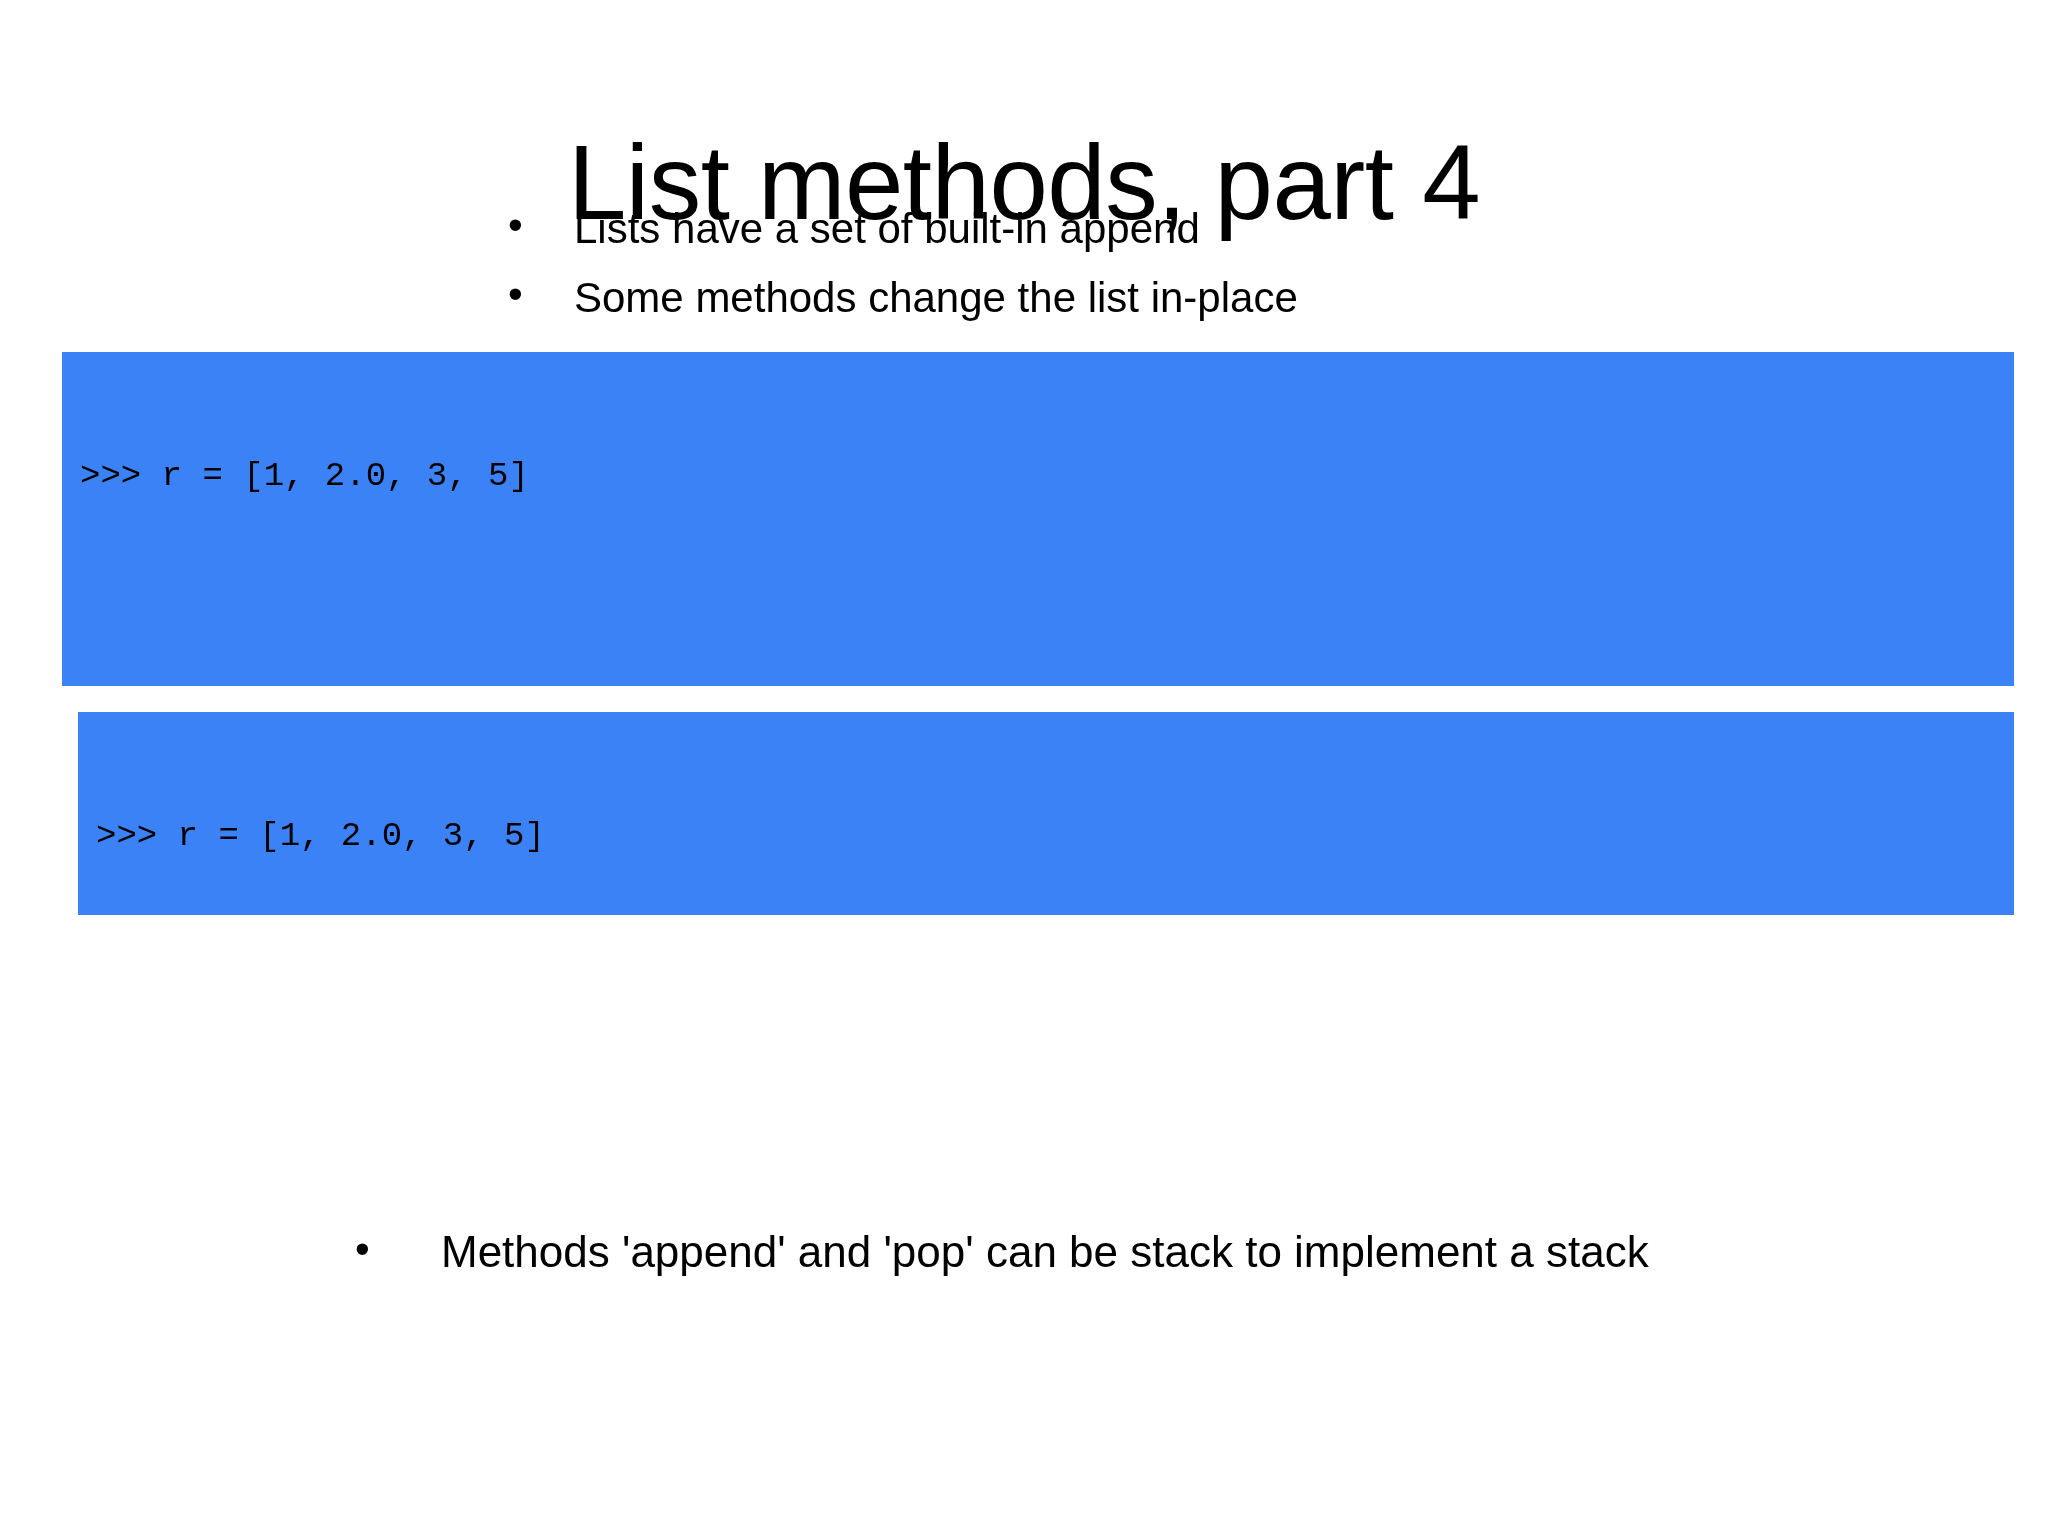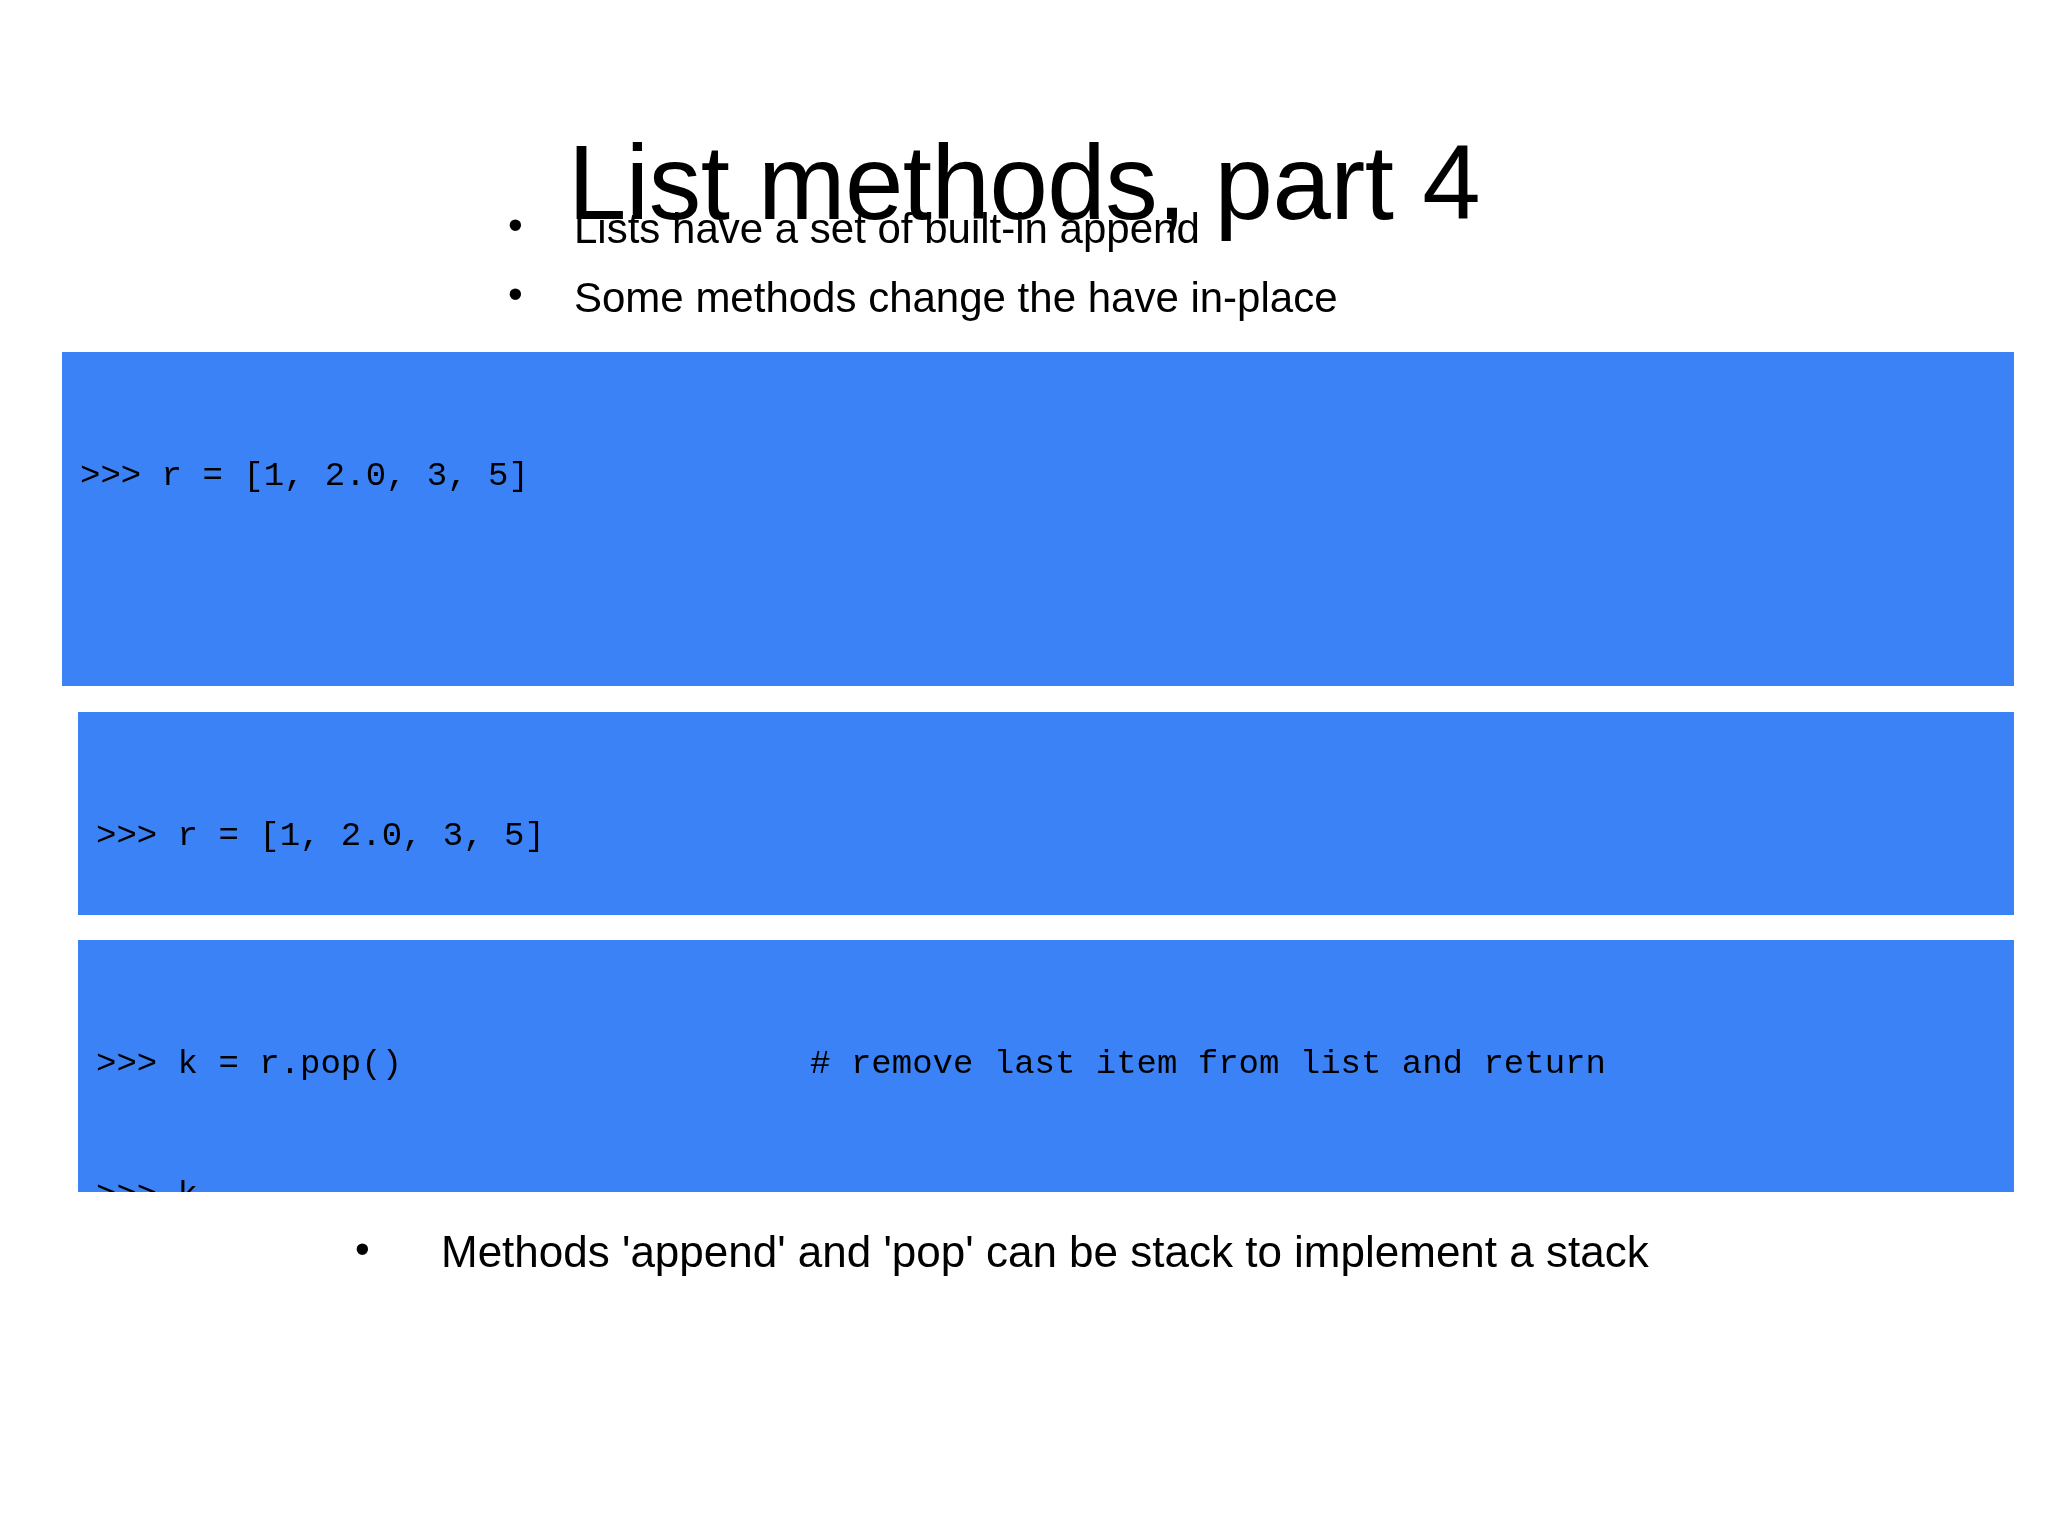--- a/index.html
+++ b/index.html
@@ -94,45 +94,38 @@
 
   <h1 class="title">List methods, part 4</h1>
 
   <div class="bullet-row" id="bullet-1">
     <span class="bullet-dot">•</span>
     <span class="bullet-text">Lists have a set of built-in append</span>
   </div>
 
   <div class="bullet-row" id="bullet-2">
     <span class="bullet-dot">•</span>
-    <span class="bullet-text">Some methods change the have in-place</span>
+    <span class="bullet-text">Some methods change the list in-place</span>
   </div>
 
   <div class="code-block" id="code-block-1">
     <span class="code-line">&gt;&gt;&gt; r = [1, 2.0, 3, 5]</span>
     
     
     
     
     
   </div>
 
   <div class="code-block" id="code-block-2">
     <span class="code-line">&gt;&gt;&gt; r = [1, 2.0, 3, 5]</span>
     
     
     
   </div>
 
-  <div class="code-block" id="code-block-3">
-    <span class="code-line">&gt;&gt;&gt; k = r.pop()                    # remove last item from list and return</span>
-    <span class="code-line">&gt;&gt;&gt; k</span>
-    
-    
-    
-  </div>
 
   <div class="bullet-row" id="bullet-3">
     <span class="bullet-dot">•</span>
     <span class="bullet-text">Methods 'append' and 'pop' can be stack to implement a stack</span>
   </div>
 
 </div>
 
 </body></html>

